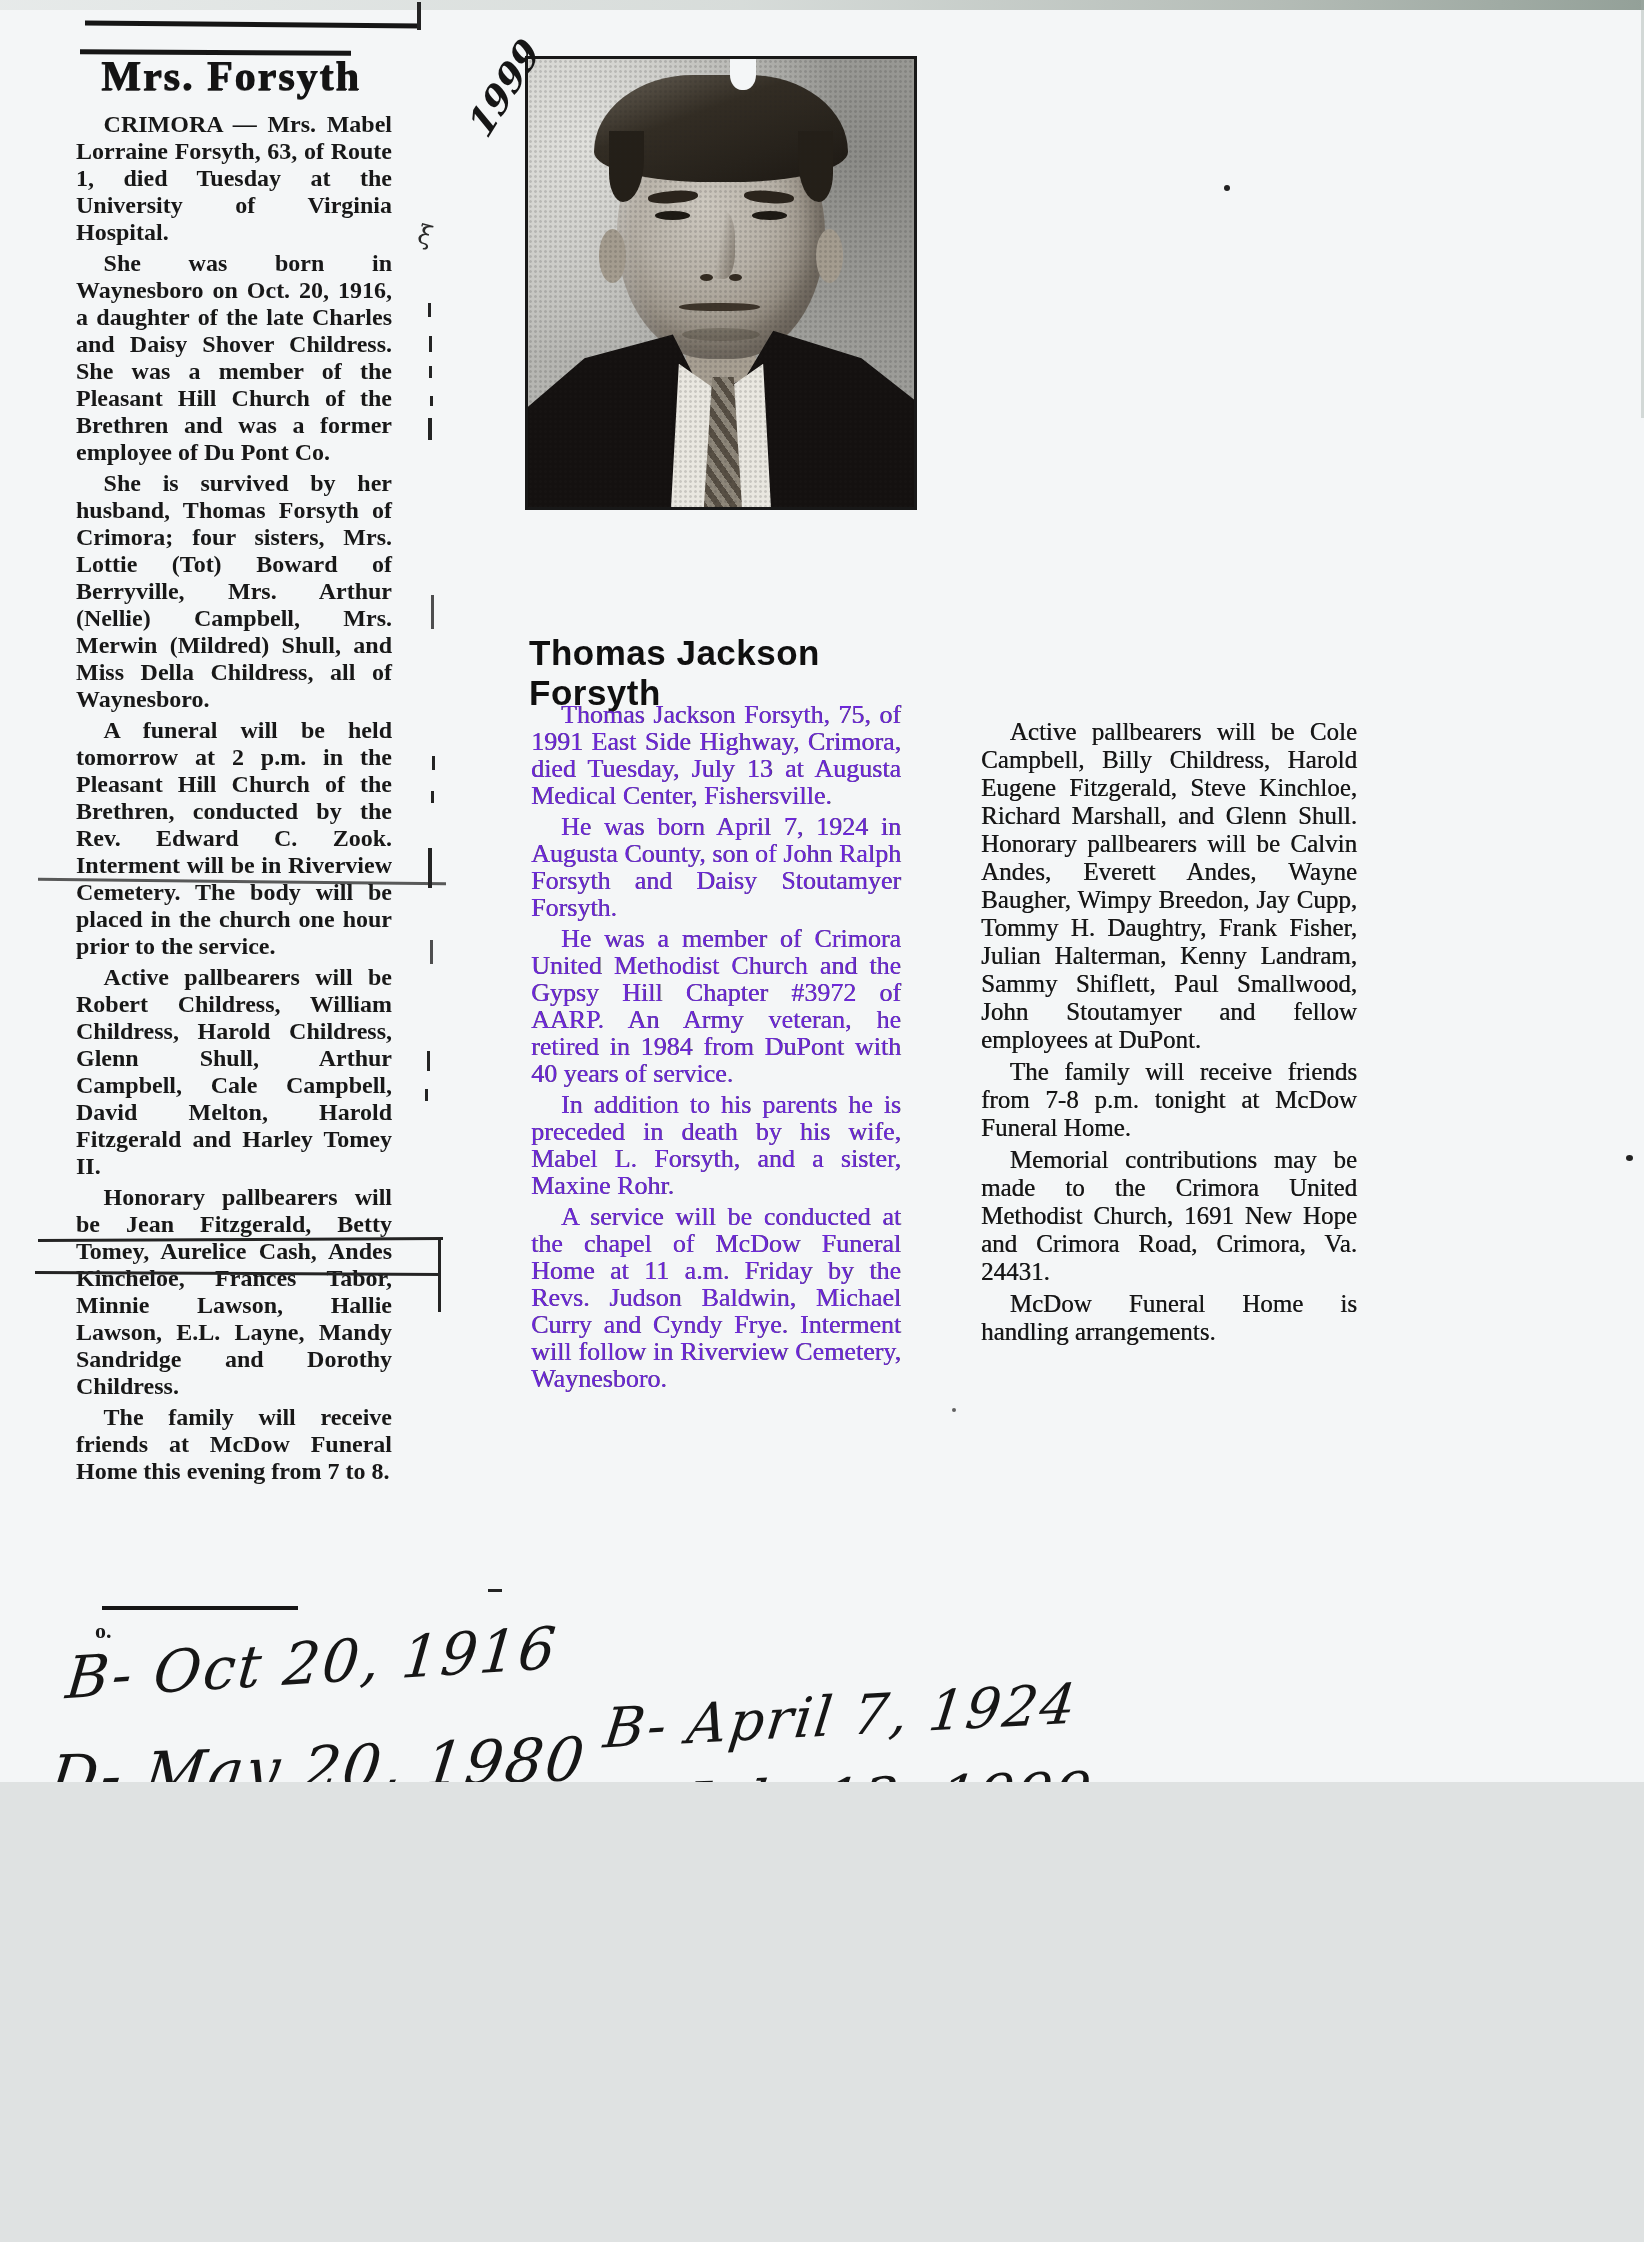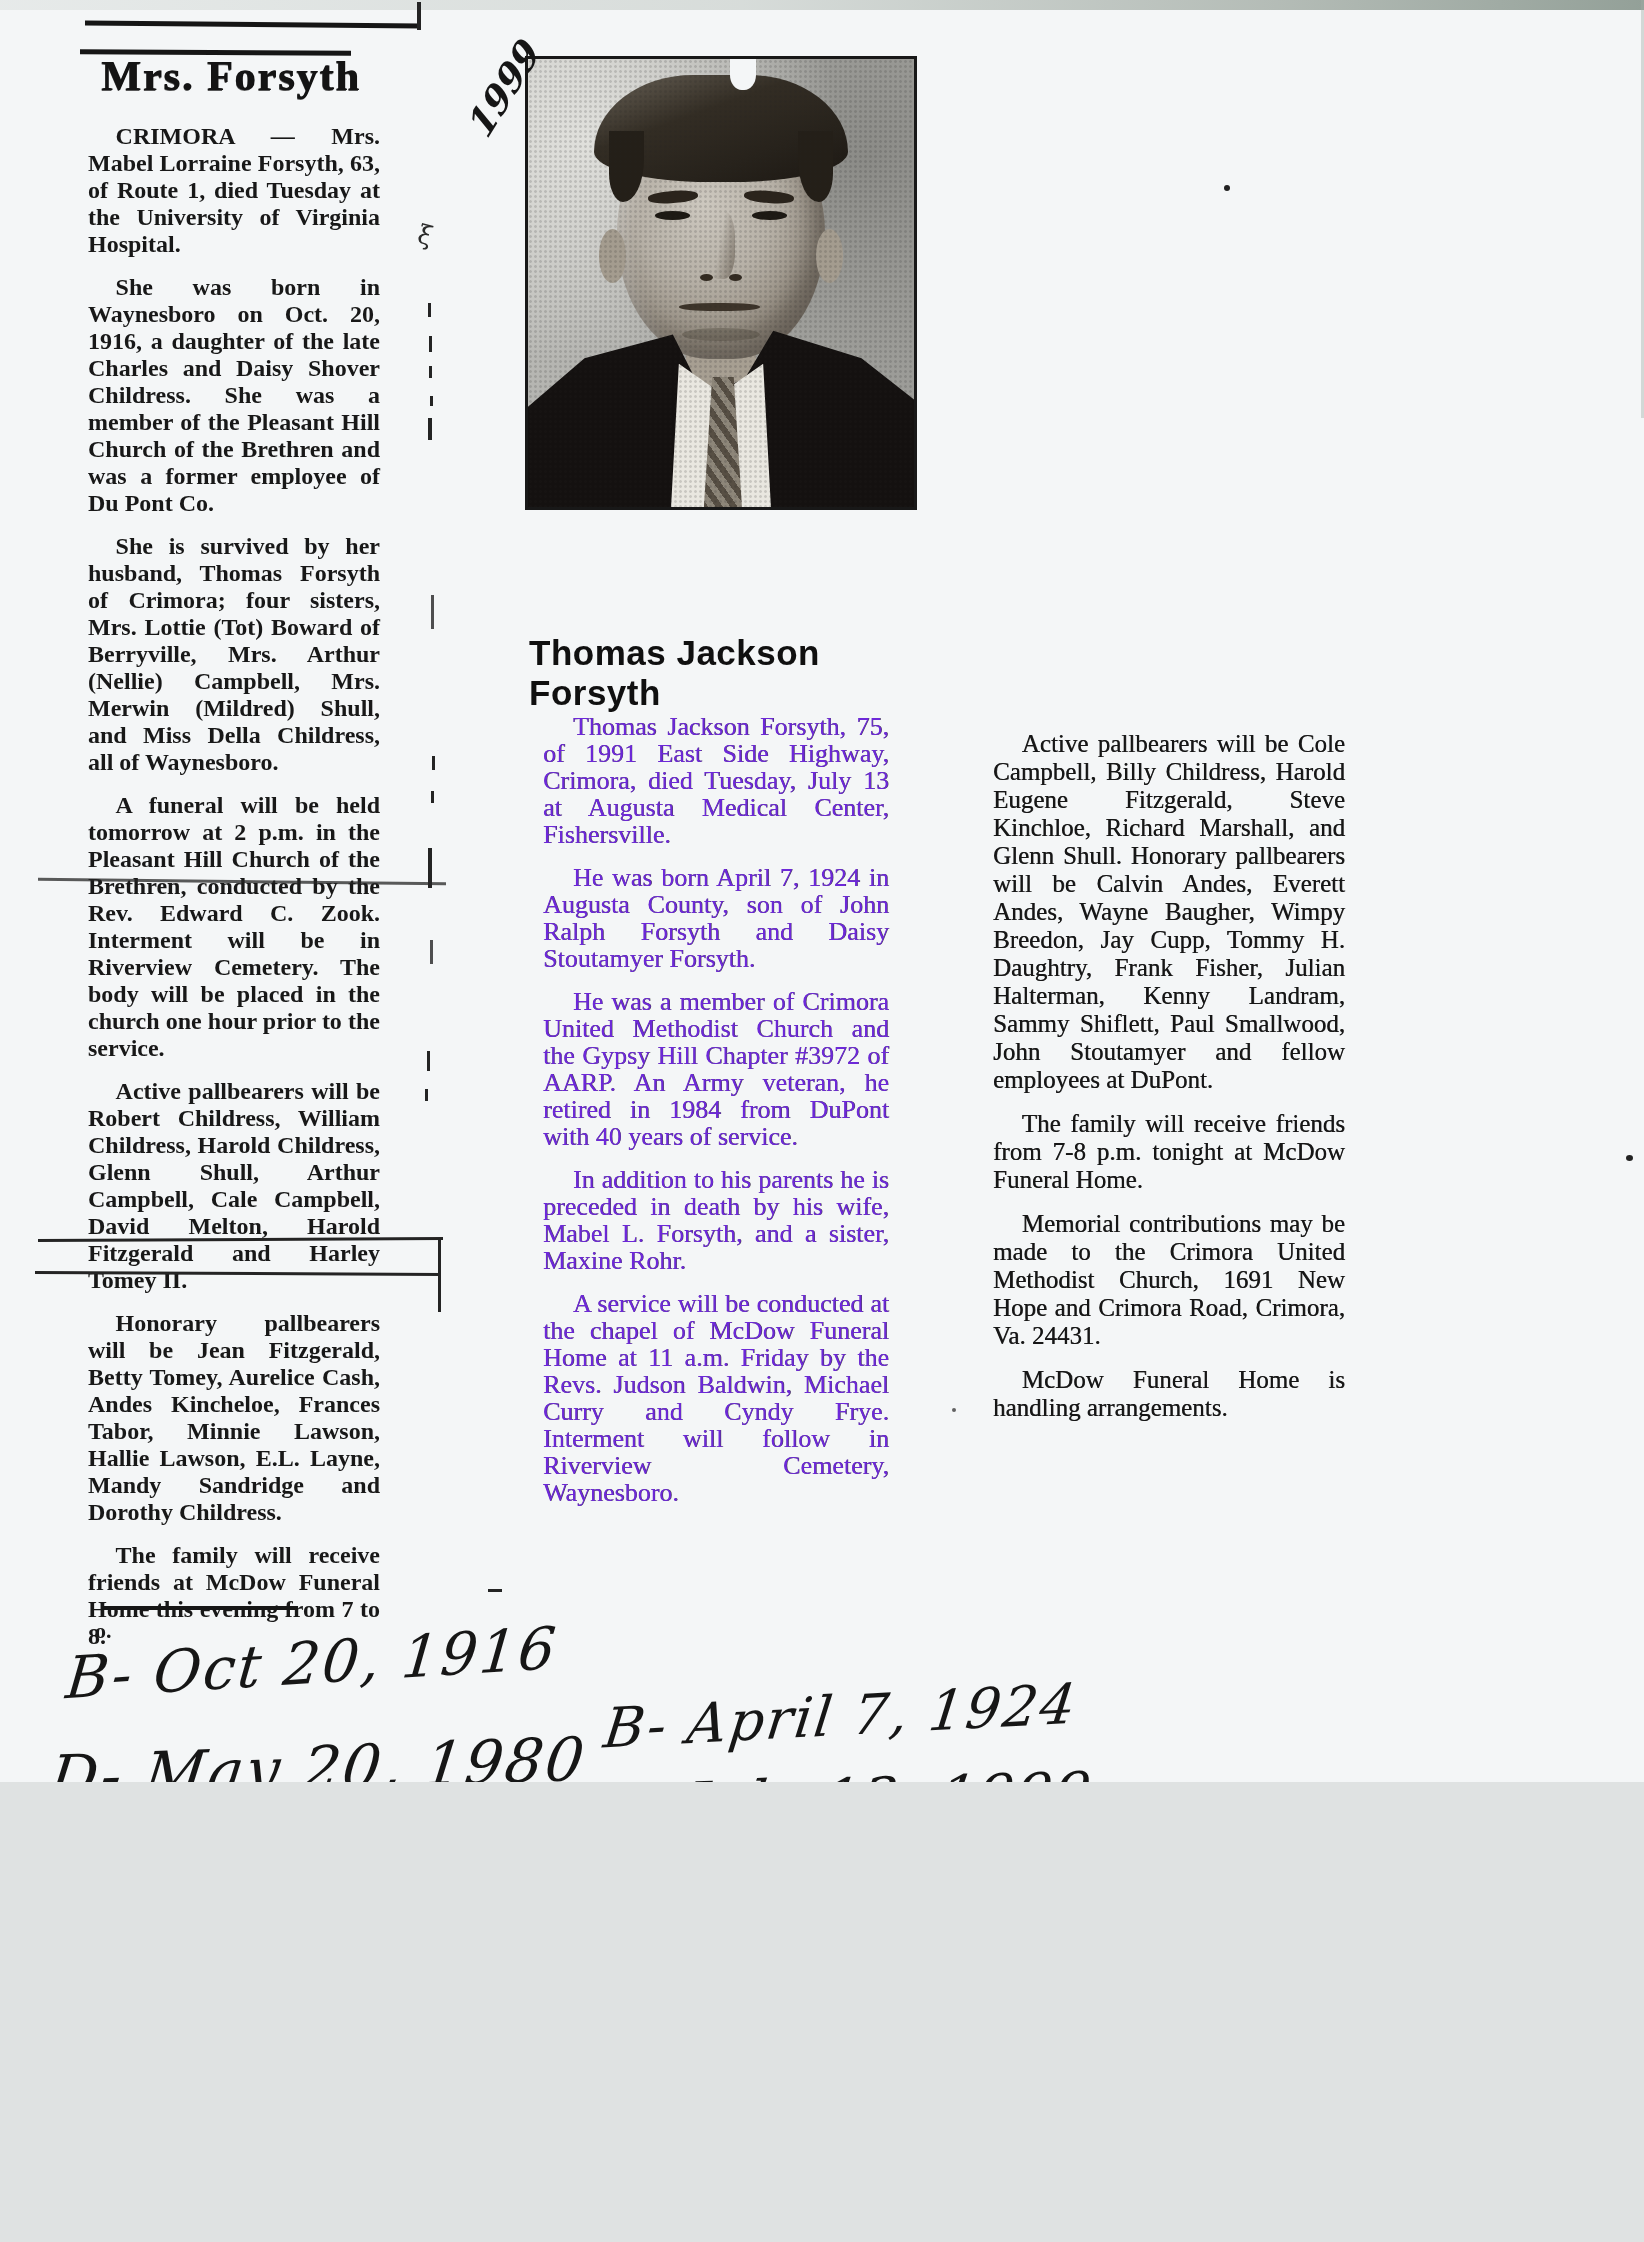--- a/index.html
+++ b/index.html
@@ -21,21 +21,21 @@
     background:repeating-linear-gradient(90deg, rgba(255,255,255,0.95) 0 22px, rgba(208,214,198,0.30) 22px 33px);
     border-radius:2px;}
   .bottom-strip .seam{position:absolute;left:0;top:37px;width:1645px;height:3px;background:rgba(150,172,168,0.45);}
   .bottom-green-sliver{position:absolute;left:0;top:2197px;width:8px;height:46px;background:#33493e;}
   .speck{position:absolute;background:#222;border-radius:50%;}
   .mark{position:absolute;background:#242424;}
   .squiggle{position:absolute;color:#2b2b2b;font-family:"DejaVu Serif",serif;}
 
   
   .col{position:absolute;text-align:justify;}
-  .col p{margin:16px;text-indent:1.15em;}
+  .col p{margin:4px;text-indent:1.15em;}
   .left-col{left:72px;top:107px;width:324px;
     font-size:24px;line-height:27px;font-weight:bold;color:#181818;}
   .center-col{left:527px;top:697px;width:378px;
     font-size:26px;line-height:27px;color:#6d28d9;text-shadow:0.4px 0 0 rgba(20,20,20,0.8);}
   .right-col{left:977px;top:714px;width:384px;
     font-size:25px;line-height:28px;color:#161616;text-shadow:0.4px 0 0 rgba(20,20,20,0.8);}
 
   .mrs-headline{position:absolute;left:101px;top:52px;
     font-family:"Liberation Serif",serif;font-weight:bold;font-size:42px;letter-spacing:2px;
     color:#141414;text-shadow:1px 0 0 #141414, 0 0.5px 0 rgba(20,20,20,.7);}

